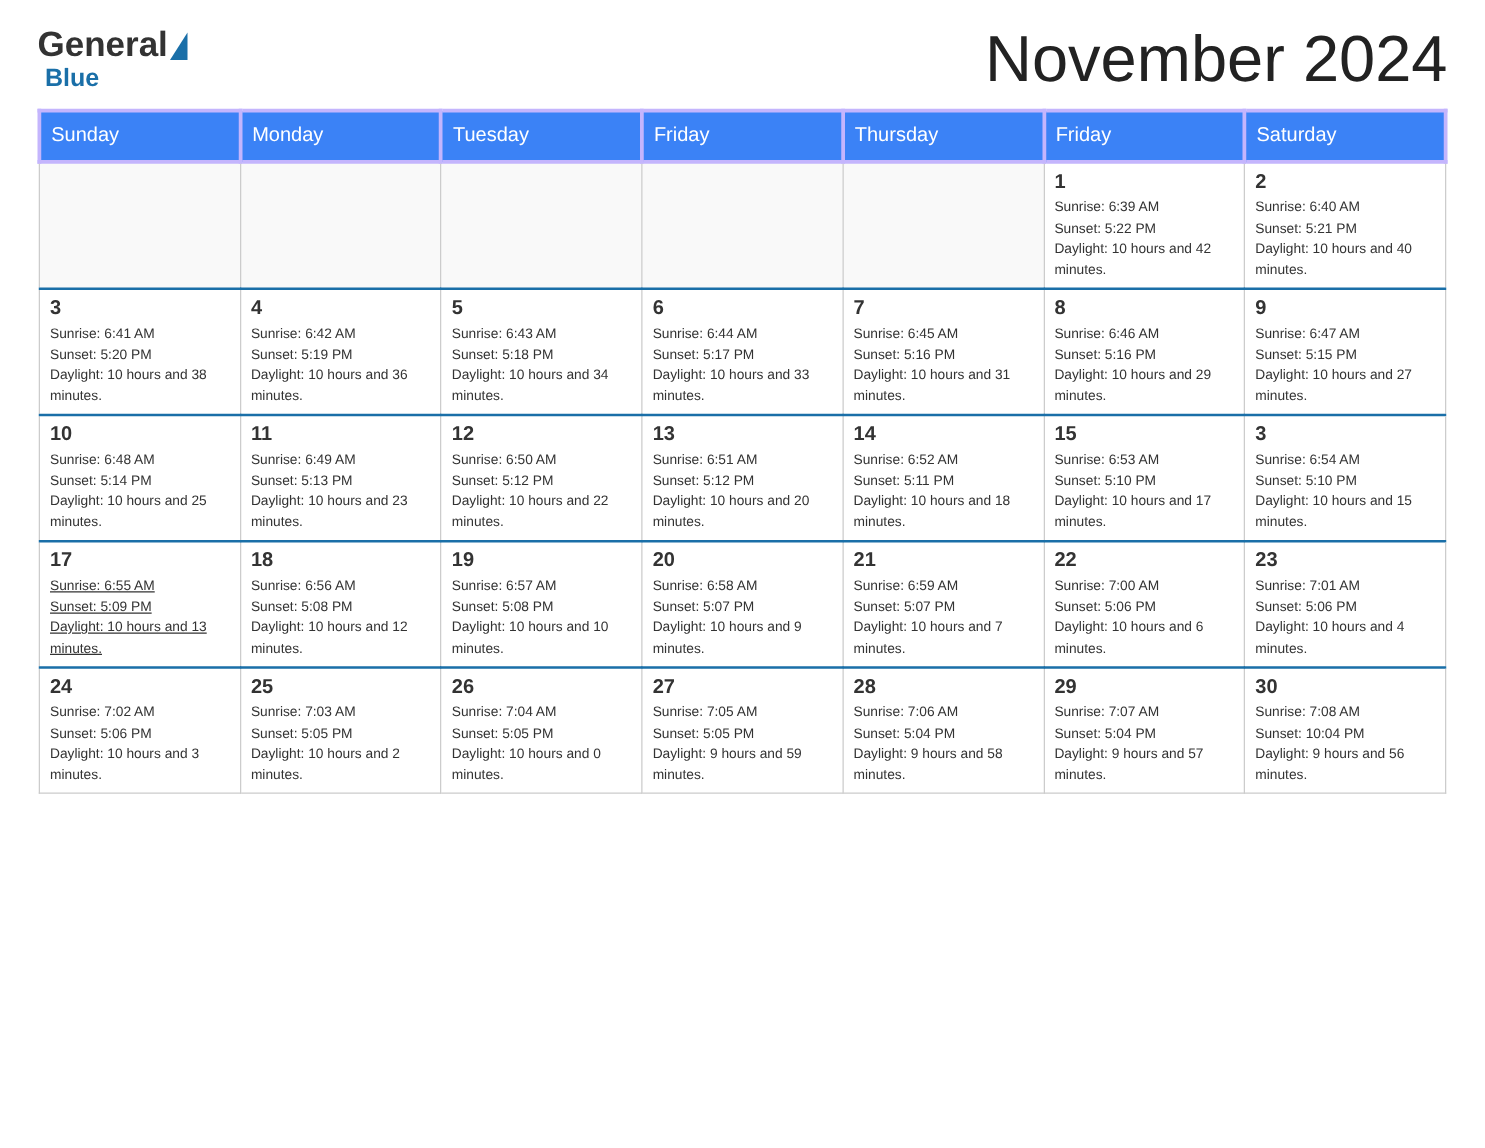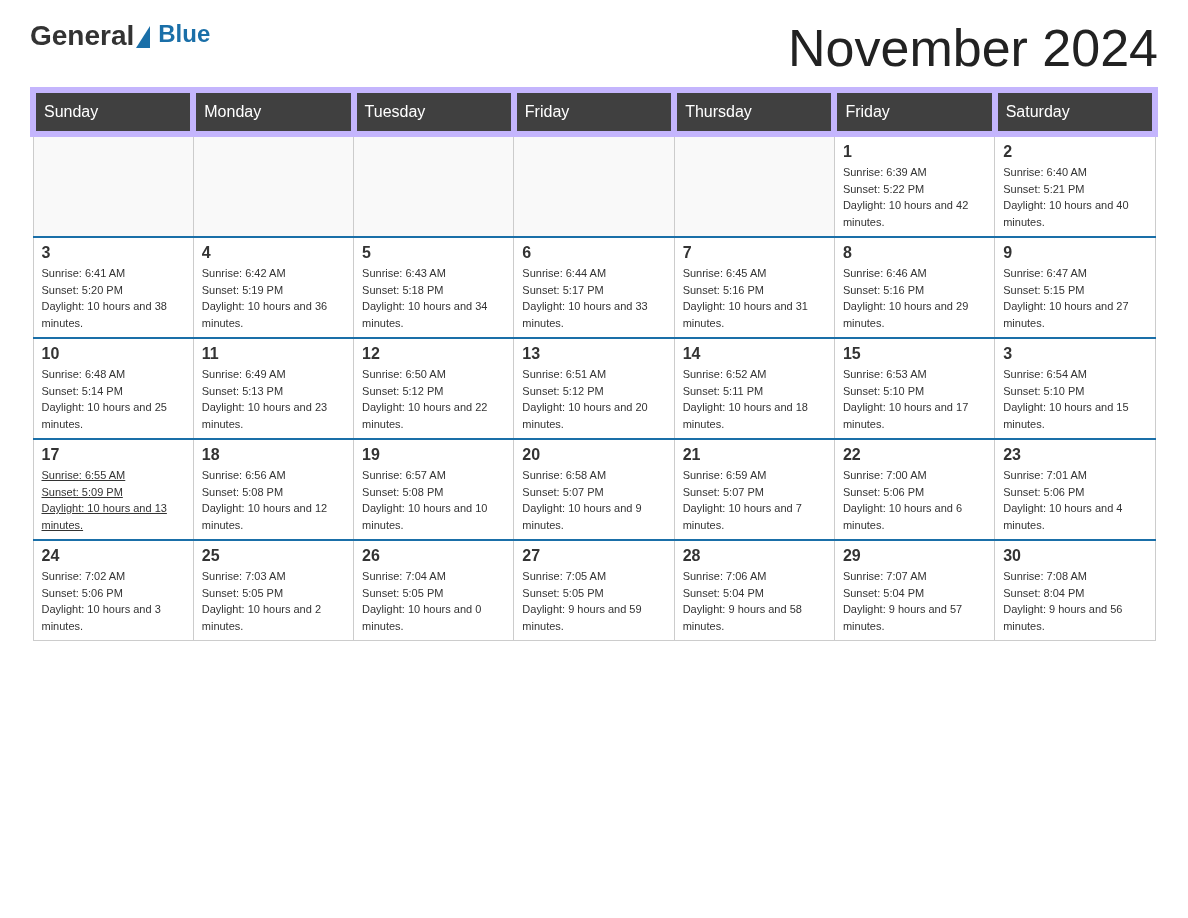--- a/index.html
+++ b/index.html
@@ -10,20 +10,21 @@
       color: #222;
     }
     .header-area {
       display: flex;
       align-items: flex-start;
       justify-content: space-between;
       margin-bottom: 10px;
     }
     .logo {
       display: flex;
+      flex-direction: column;
       align-items: flex-start;
     }
     .logo-text {
       display: flex;
       align-items: center;
       font-size: 28px;
       font-weight: bold;
       color: #333;
     }
     .logo-general { color: #333; }
@@ -31,21 +32,21 @@
       width: 0; height: 0;
       border-left: 14px solid transparent;
       border-right: 0px solid transparent;
       border-bottom: 22px solid #1a6fa8;
       display: inline-block;
       margin: 0 2px;
       margin-top: 2px;
     }
     .logo-blue {
       color: #1a6fa8;
-      font-size: 24px;
+      font-size: 20px;
       font-weight: bold;
       margin-left: 2px;
     }
     .title-area {
       text-align: right;
     }
     .main-title {
       font-size: 52px;
       font-weight: normal;
       color: #222;
@@ -55,27 +56,27 @@
       font-size: 22px;
       color: #444;
       margin-top: 4px;
     }
     .calendar {
       width: 100%;
       border-collapse: collapse;
       margin-top: 8px;
     }
     .calendar th {
-      background: #404040;
+      background: #3b82f6;
       color: #fff;
       padding: 10px 8px;
       font-size: 16px;
       font-weight: normal;
       text-align: left;
-      border: 6px solid #c4b5fd;
+      border: 3px solid #c4b5fd;
     }
     .calendar td {
       vertical-align: top;
       border: 1px solid #ccc;
       padding: 6px 8px;
       width: 14.28%;
       min-height: 100px;
       font-size: 13px;
       color: #333;
     }
@@ -315,18 +316,18 @@
         </td>
         <td>
           <span class="day-number">29</span>
           <div class="day-info" style="white-space: pre-line;">Sunrise: 7:07 AM
 Sunset: 5:04 PM
 Daylight: 9 hours and 57 minutes.</div>
         </td>
         <td>
           <span class="day-number">30</span>
           <div class="day-info" style="white-space: pre-line;">Sunrise: 7:08 AM
-Sunset: 8:04 PM
+Sunset: 10:04 PM
 Daylight: 9 hours and 56 minutes.</div>
         </td>
       </tr>
     </tbody>
 </table>
 
 </body></html>

